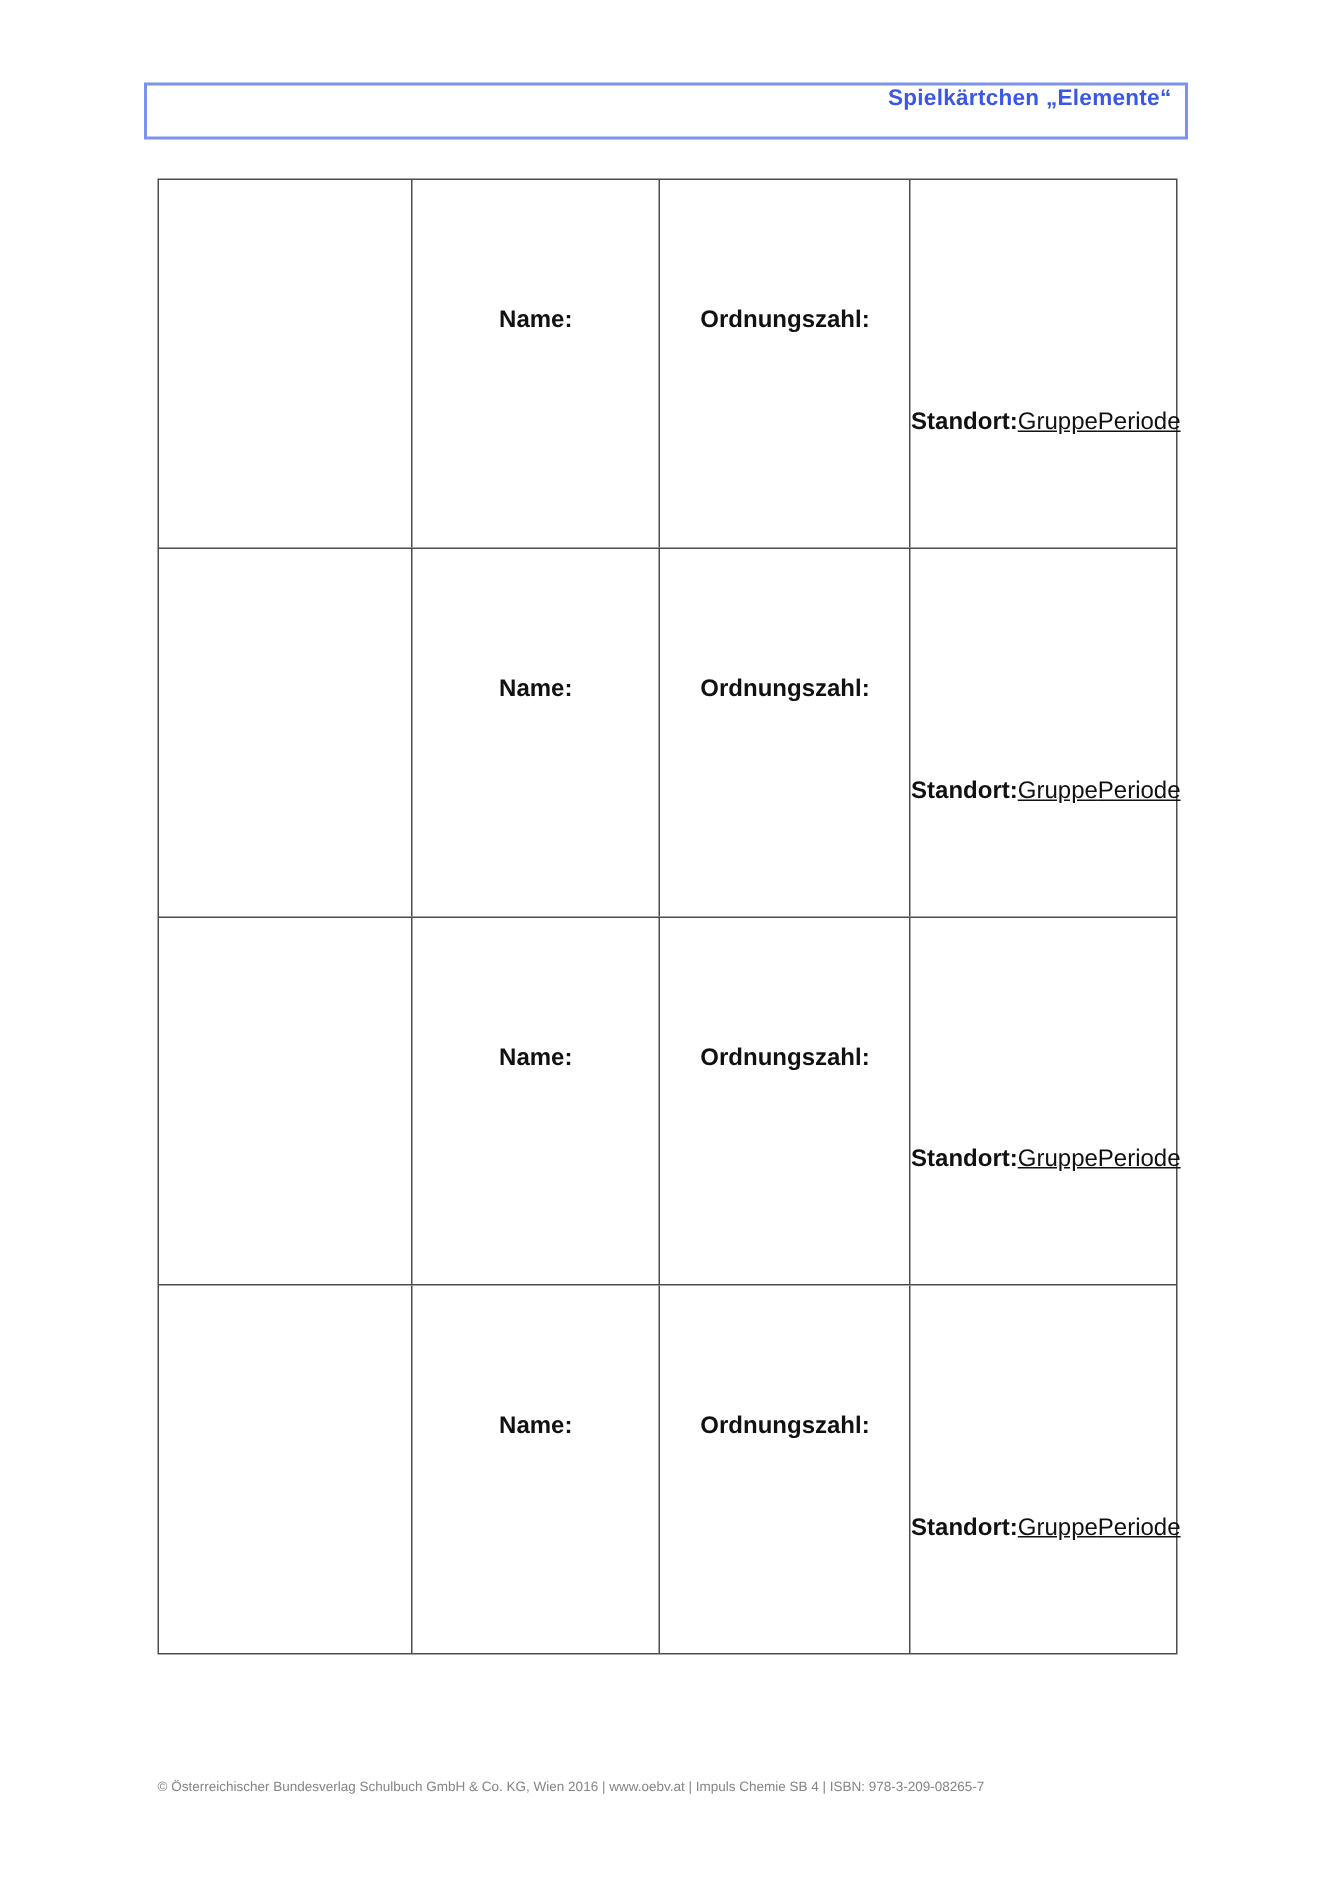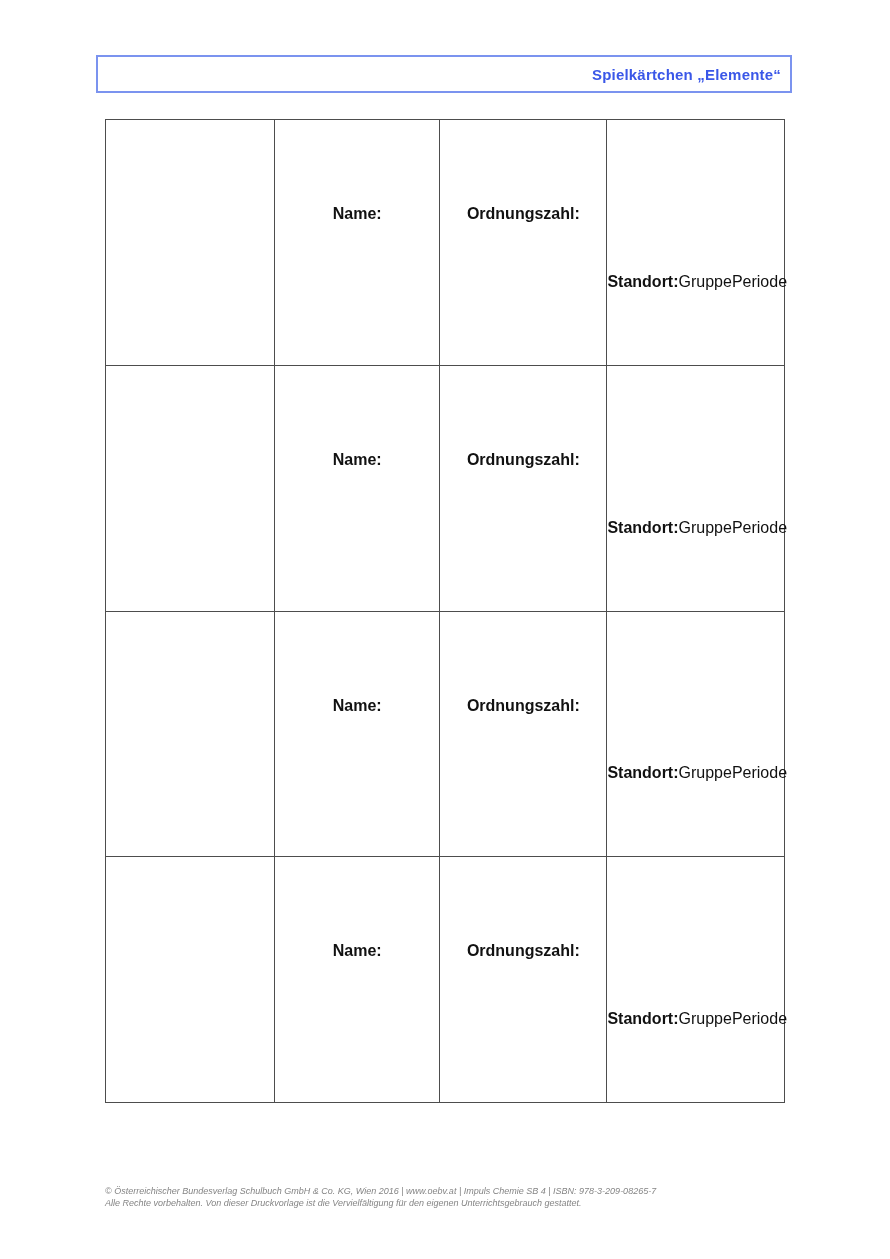--- a/index.html
+++ b/index.html
@@ -19,21 +19,21 @@
   
   .header-box {
     position: absolute;
     left: 96px;
     top: 55px;
     width: 696px;
     height: 38px;
     box-sizing: border-box;
     border: 2px solid var(--box-border-blue, #7b93ef);
     display: flex;
-    align-items: center;
+    align-items: flex-start;
     justify-content: flex-end;
     padding-right: 9px;
     background: #ffffff;
   }
   .header-title {
     color: var(--title-blue, #3a57e8);
     font-size: 15px;
     font-weight: bold;
     letter-spacing: 0.2px;
     white-space: nowrap;
@@ -89,32 +89,32 @@
   .card-label {
     font-size: 16px;
     line-height: 18px;
     color: #111111;
     white-space: nowrap;
   }
   .card-label.bold {
     font-weight: bold;
   }
   .cell-standort .card-label + .card-label {
+    text-decoration: underline;
   }
 
   
   .footer {
     position: absolute;
     left: 105px;
     top: 1186px;
     width: 620px;
     color: var(--footer-gray, #858585);
     font-size: 9px;
     line-height: 11.5px;
-    font-style: italic;
   }
   .footer-line {
     white-space: nowrap;
   }
 </style>
 </head>
 <body>
 
 <div class="page">
 
@@ -181,16 +181,15 @@
         <span class="card-label bold">Standort:</span>
         <span class="card-label">Gruppe</span>
         <span class="card-label">Periode</span>
       </div>
     </div>
 
   </div>
 
   <div class="footer">
     <div class="footer-line">© Österreichischer Bundesverlag Schulbuch GmbH &amp; Co. KG, Wien 2016 | www.oebv.at | Impuls Chemie SB 4 | ISBN: 978-3-209-08265-7</div>
-    <div class="footer-line">Alle Rechte vorbehalten. Von dieser Druckvorlage ist die Vervielfältigung für den eigenen Unterrichtsgebrauch gestattet.</div>
   </div>
 
 </div>
 
 </body></html>

